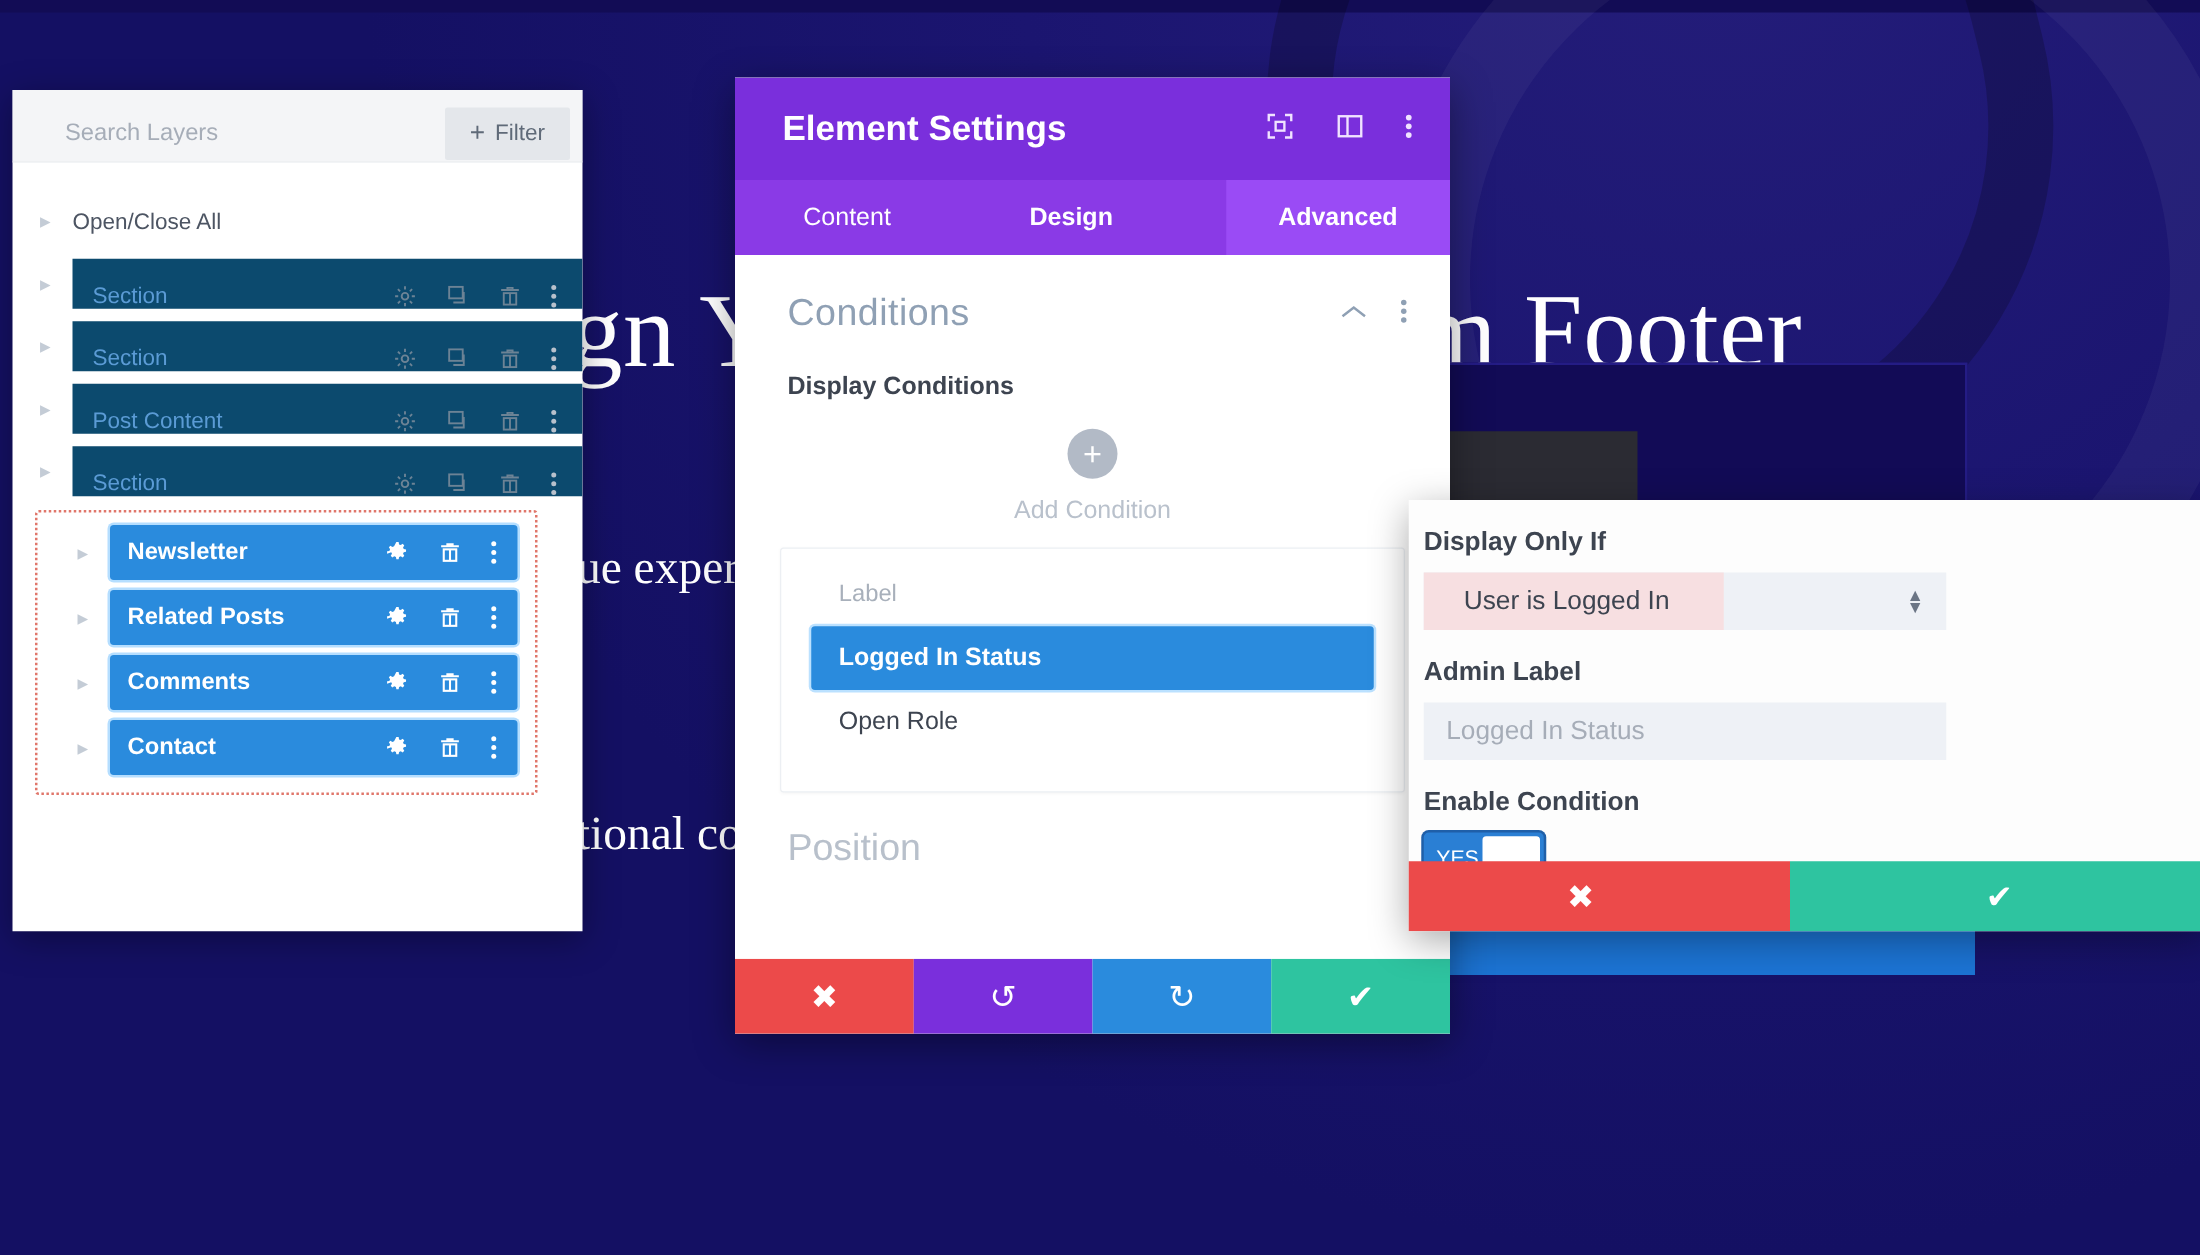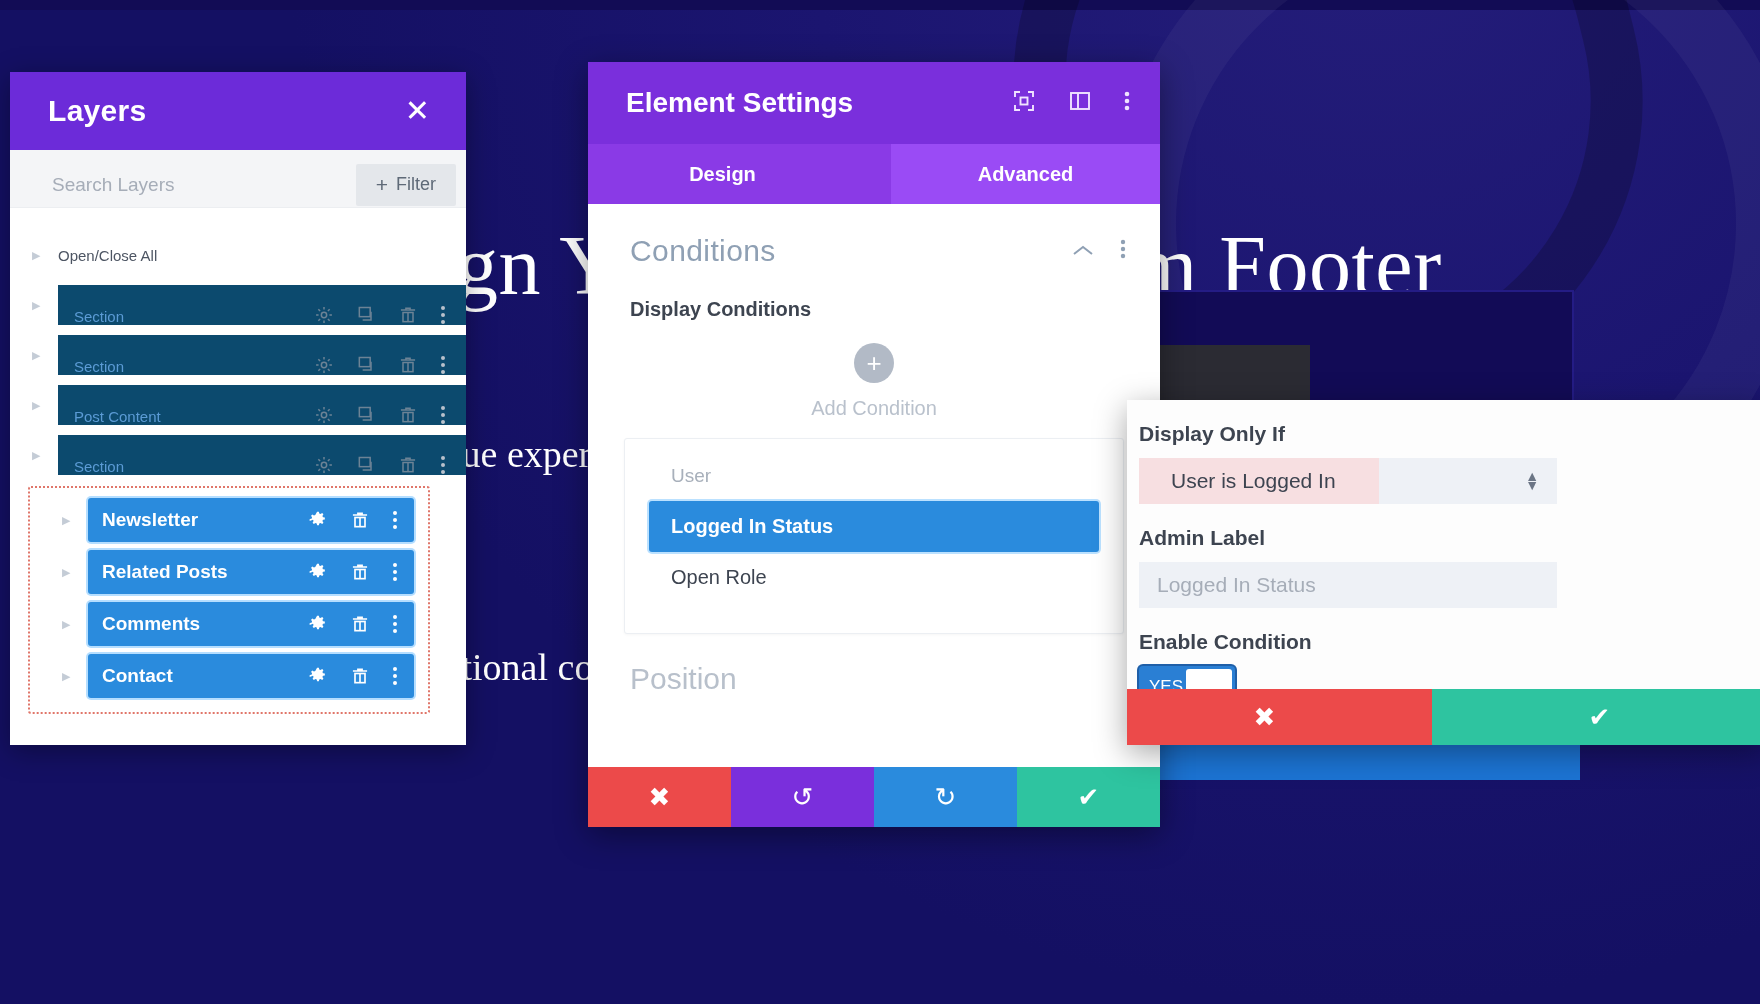--- a/index.html
+++ b/index.html
@@ -65,21 +65,21 @@
     background:#e4e7eb;color:#5f6a78;font-size:18px;height:42px;display:flex;
     align-items:center;gap:8px;padding:0 20px;margin-right:10px;border-radius:2px;cursor:pointer;
   }
   #filter-btn .plus{font-size:21px;line-height:1;}
 
   .layer-list{padding:22px 0 0 0;}
   .layer-row{
     display:flex;align-items:center;height:50px;padding-left:22px;box-sizing:border-box;position:relative;
   }
   .caret{width:26px;color:#c4ccd6;font-size:11px;flex:0 0 26px;}
-  .layer-name{font-size:15px;color:#4d5563;}
+  .layer-name{font-size:18px;color:#4d5563;}
   .row-inner{
     flex:1;display:flex;align-items:center;justify-content:space-between;
     height:40px;padding:0 20px 0 16px;box-sizing:border-box;
   }
   .row-inner.tinted{background:#0c4a6e;align-items:flex-end;}
   .layer-name.link{color:#5b9bd5;}
   .icons{display:flex;align-items:center;gap:22px;}
   .icons svg{display:block;}
   .ico{opacity:.75;}
   .dots{display:flex;flex-direction:column;gap:3px;align-items:center;width:6px;}
@@ -182,24 +182,20 @@
   <div class="swoosh"></div>
   <div class="hero">Design Your Own Custom Footer</div>
   <div class="hero-sub">Build unique experiences</div>
   <div class="hero-sub2">with conditional content</div>
   <div class="darkcard"></div>
   <div class="darkcard2"></div>
   <div class="bluebar"></div>
 </div>
 
 <div id="layers-panel">
-  <div id="layers-header">
-    <span class="title">Layers</span>
-    <span id="layers-close">✕</span>
-  </div>
 
   <div id="layers-search">
     <span class="ph">Search Layers</span>
     <span id="filter-btn">
       <span class="plus">+</span>
       <span>Filter</span>
     </span>
   </div>
 
   <div class="layer-list">
@@ -466,20 +462,21 @@
           </svg></span>
       <span><svg width="6" height="24" viewBox="0 0 6 24" fill="#f0e3ff">
             <circle cx="3" cy="5" r="2.3"></circle>
             <circle cx="3" cy="12" r="2.3"></circle>
             <circle cx="3" cy="19" r="2.3"></circle>
           </svg></span>
     </span>
   </div>
 
   <div id="tabs">
+    <div class="tab">Content</div>
     <div class="tab bold">Design</div>
     <div class="tab active">Advanced</div>
   </div>
 
   <div id="settings-body">
     <div class="sec-title-row">
       <span class="sec-title">Conditions</span>
       <span class="sec-actions">
         <span class="chev-up"><svg width="22" height="14" viewBox="0 0 22 14" fill="none" stroke="#8fa0b4" stroke-width="2">
               <path d="M2 10l9-7 9 7"></path>
@@ -493,21 +490,21 @@
     </div>
 
     <div class="sub-label">Display Conditions</div>
 
     <div class="add-cond">
       <span class="add-circle">+</span>
       <span class="add-text">Add Condition</span>
     </div>
 
     <div class="opt-card">
-      <div class="opt-group">User</div>
+      <div class="opt-group">Label</div>
       <div class="opt-item selected">Logged In Status</div>
       <div class="opt-item">Open Role</div>
     </div>
 
     <div class="position-title">Position</div>
   </div>
 
   <div id="settings-footer">
     <div class="f-cancel">✖</div>
     <div class="f-undo">↺</div>

